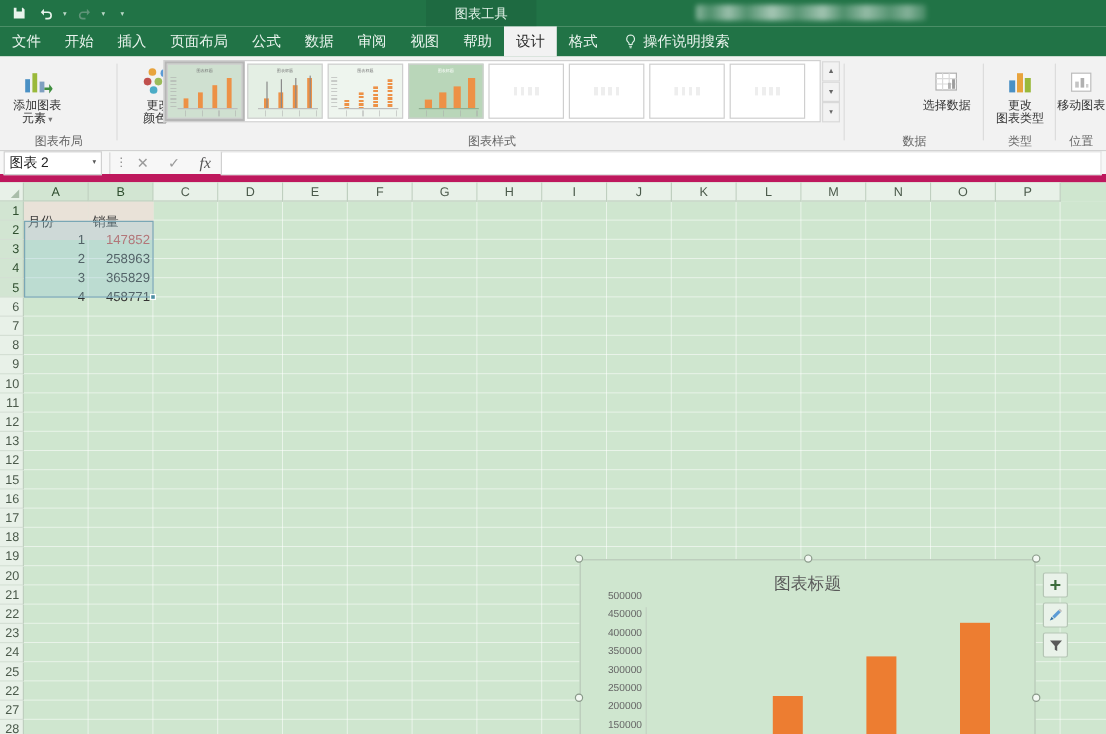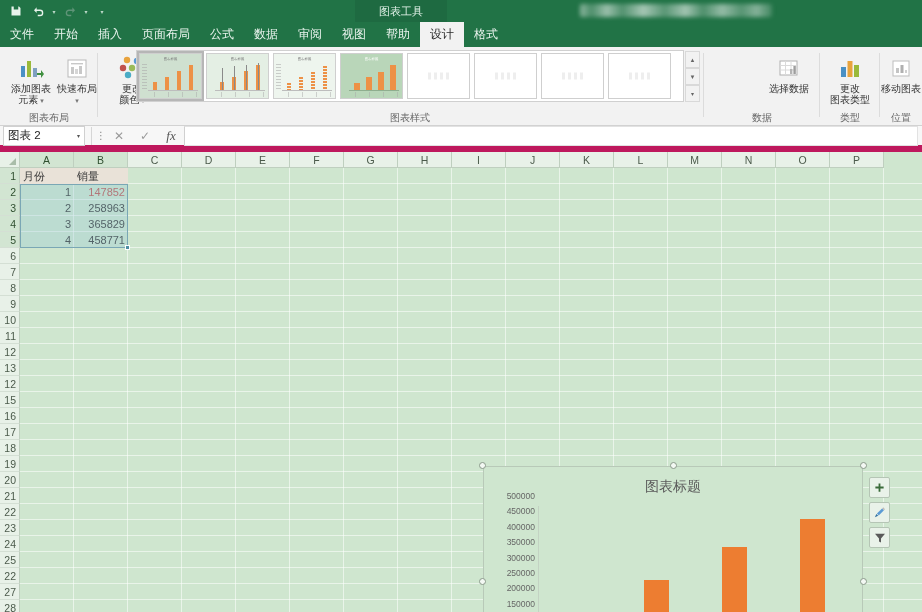--- a/index.html
+++ b/index.html
@@ -151,21 +151,21 @@
   .gridlines {
     position: absolute; left: 20px; top: 16px; right: 0; bottom: 0;
     background-image:
       linear-gradient(90deg, rgba(255,255,255,.55) 1px, transparent 1px),
       linear-gradient(180deg, rgba(255,255,255,.55) 1px, transparent 1px);
     background-size: 54px 16px;
     background-position: -1px -1px;
   }
   .cell {
     position: absolute; height: 16px; font-size: 11px; color: #333;
-    display: flex; align-items: center; padding: 0 3px; white-space: nowrap;
+    display: flex; align-items: center; padding: 16px 3px; white-space: nowrap;
   }
   .cell.num { justify-content: flex-end; }
   .hdrcell { background: #e9e2d8; color: #3a3a3a; }
   .selrange {
     position: absolute; background: rgba(150,200,215,.32);
     border: 1px solid #7aa7b5; pointer-events: none;
   }
   .sel-fill {
     position: absolute; width: 5px; height: 5px; background: #4f8fa3;
     border: 1px solid #fff;
@@ -239,51 +239,46 @@
     <div class="tab">开始</div>
     <div class="tab">插入</div>
     <div class="tab">页面布局</div>
     <div class="tab">公式</div>
     <div class="tab">数据</div>
     <div class="tab">审阅</div>
     <div class="tab">视图</div>
     <div class="tab">帮助</div>
     <div class="tab active">设计</div>
     <div class="tab">格式</div>
+    <div class="tell-me">
+      <span class="bulb">
+        <svg width="11" height="13" viewBox="0 0 12 14">
+            <path fill="none" stroke="#dff0e6" stroke-width="1" d="M6 1.2a3.6 3.6 0 00-2.2 6.4c.5.5.8 1 .8 1.6v.6h2.8v-.6c0-.6.3-1.1.8-1.6A3.6 3.6 0 006 1.2z"></path>
+            <path stroke="#dff0e6" stroke-width="1" d="M4.7 11.4h2.6M5.1 12.8h1.8"></path>
+          </svg>
+      </span>
+      <span>操作说明搜索</span>
+    </div>
   </div>
 
   <div class="ribbon">
 
     <div class="rgroup" style="left:0;width:98px">
       <div class="bigbtn" style="left:2px">
         <span class="ic">
           <svg width="26" height="24" viewBox="0 0 26 24">
             <rect x="3" y="9" width="4" height="11" fill="#4a90c4"></rect>
             <rect x="9" y="4" width="4" height="16" fill="#9ab93a"></rect>
             <rect x="15" y="11" width="4" height="9" fill="#7fa0c0"></rect>
             <path d="M19 16l4 0 0 -3 3 4 -3 4 0 -3 -4 0z" fill="#3f8f3f"></path>
           </svg>
         </span>
         <span class="lb">
           <span>添加图表</span><br>
           <span>元素</span><span class="car"> ▾</span>
-        </span>
-      </div>
-      <div class="bigbtn" style="left:48px">
-        <span class="ic">
-          <svg width="26" height="24" viewBox="0 0 26 24">
-            <rect x="4" y="3" width="18" height="17" fill="#fff" stroke="#b9b9b9"></rect>
-            <rect x="7" y="6" width="12" height="1.4" fill="#c8c8c8"></rect>
-            <rect x="7" y="10" width="3" height="7" fill="#c8c8c8"></rect>
-            <rect x="11" y="12" width="3" height="5" fill="#d6d6d6"></rect>
-            <rect x="15" y="9" width="3" height="8" fill="#c8c8c8"></rect>
-          </svg>
-        </span>
-        <span class="lb">
-          <span>快速布局</span><br><span class="car">▾</span>
         </span>
       </div>
       <div class="glabel">图表布局</div>
       <div class="gsep" style="left:97px"></div>
     </div>
 
     <div class="rgroup" style="left:98px;width:606px">
       <div class="bigbtn" style="left:5px">
         <span class="ic">
           <svg width="28" height="26" viewBox="0 0 28 26">

